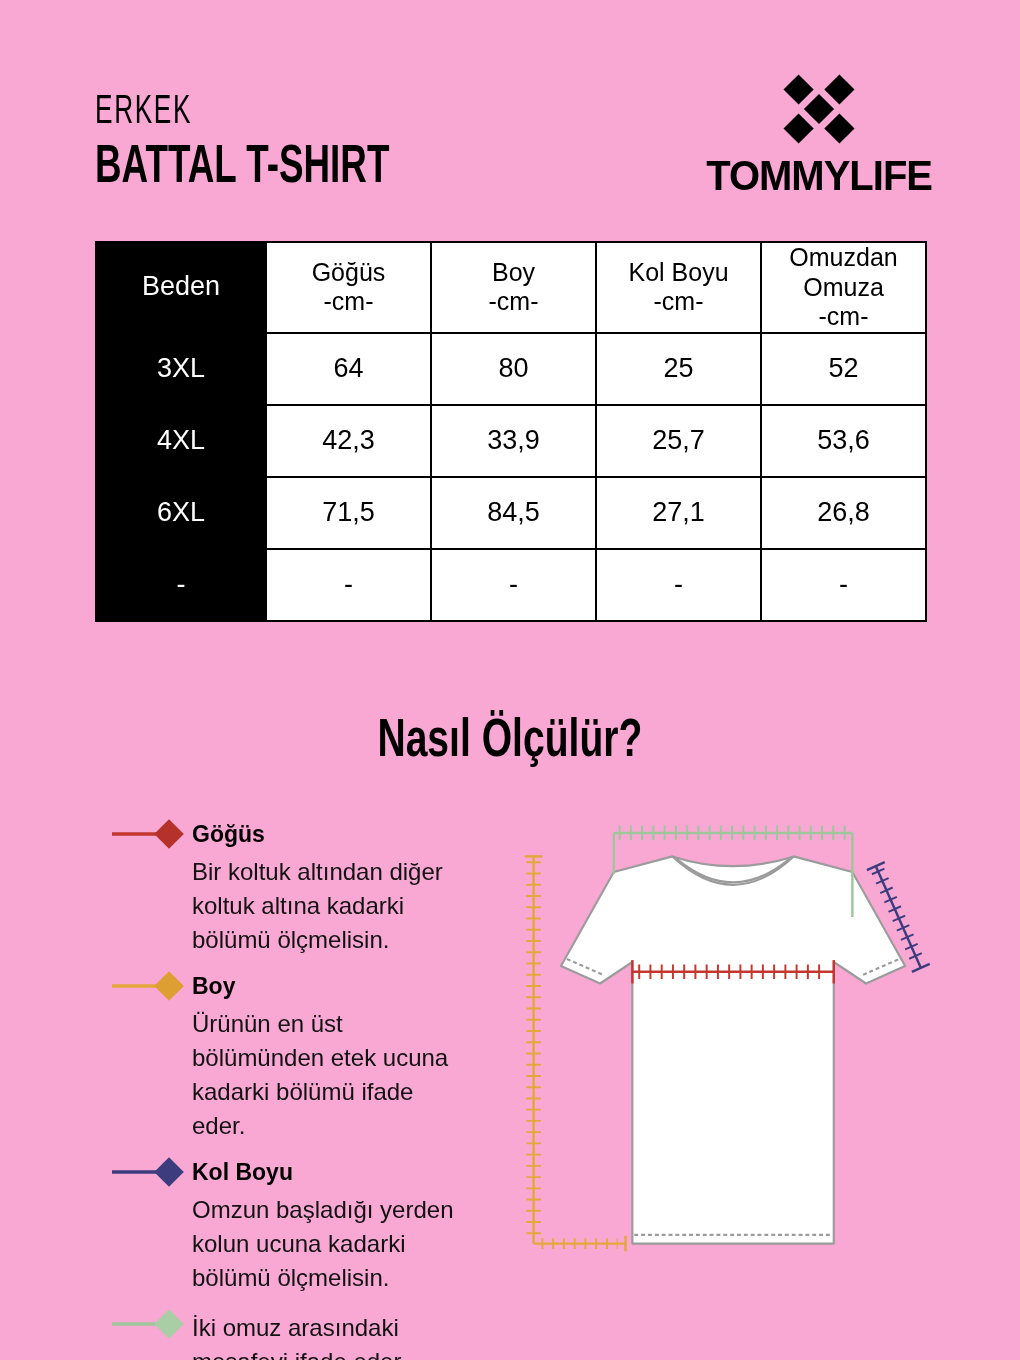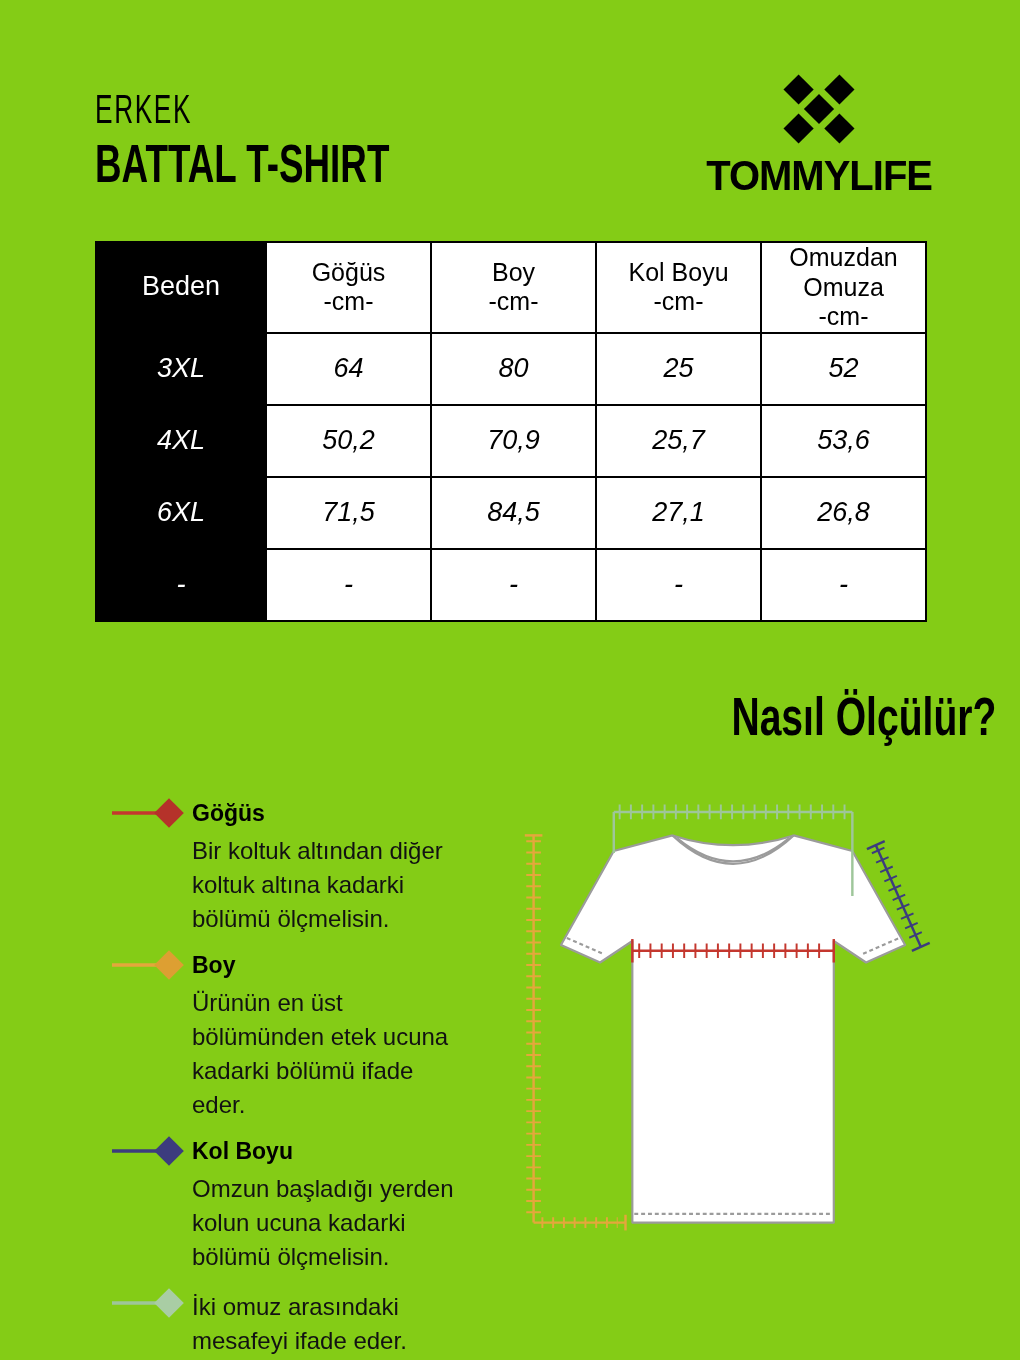--- a/index.html
+++ b/index.html
@@ -1,18 +1,18 @@
 <!DOCTYPE html>
 <html><head>
 <meta charset="utf-8">
 <style>
   * { margin:0; padding:0; box-sizing:border-box; }
   body { background:#fff; }
   .page {
-    width:1020px; height:1360px; background:#84cc16; overflow:hidden;
+    width:1020px; height:1360px; background:#f9a8d4; overflow:hidden;
     font-family:"Liberation Sans","DejaVu Sans",sans-serif; color:#000;
     position:relative;
   }
 
   
   .header { display:flex; justify-content:space-between; align-items:flex-end; padding:70px 88px 0 95px; }
   .title-block { padding-bottom:4px; }
   .category {
     font-size:32px; font-weight:400; letter-spacing:2px;
     transform:scale(0.82,1.25); transform-origin:left bottom; display:inline-block;
@@ -27,26 +27,26 @@
     font-size:40px; font-weight:700; letter-spacing:-1px;
     transform:scaleY(1.05); transform-origin:center bottom; display:inline-block;
   }
 
   
   .size-table { border-collapse:collapse; margin:42px 0 0 95px; table-layout:fixed; }
   .size-table th, .size-table td {
     border:2.5px solid #000; text-align:center; vertical-align:middle; background:#fff;
   }
   .size-table thead th { height:80px; font-size:25px; font-weight:400; line-height:1.18; white-space:pre-line; }
-  .size-table tbody td { height:72px; font-size:27px; font-weight:400;font-style:italic; }
+  .size-table tbody td { height:72px; font-size:27px; font-weight:400; }
   .size-table .col-size { background:#000; color:#fff; border-color:#000; font-size:27px; }
   .size-table thead .col-size { font-size:27px; }
 
   
-  .measure-title { text-align:right; margin-top:68px; font-size:46px; font-weight:700; }
+  .measure-title { text-align:center; margin-top:89px; font-size:46px; font-weight:700; }
   .measure-title span { display:inline-block; transform:scale(0.85,1.15); transform-origin:center; }
 
   .measure-area { display:flex; align-items:flex-start; padding:42px 28px 0 112px; }
   .legend { width:392px; padding-top:14px; flex:none; }
   .legend-item { display:flex; margin-bottom:16px; }
   .marker { width:80px; height:32px; flex:none; margin-top:-3px; }
   .legend-text { width:278px; }
   .legend-label { font-size:23px; font-weight:700; margin-bottom:7px; }
   .legend-desc { font-size:24px; line-height:1.42; color:#121212; }
 
@@ -99,22 +99,22 @@
     <tbody>
       <tr>
         <td class="col-size">3XL</td>
         <td>64</td>
         <td>80</td>
         <td>25</td>
         <td>52</td>
       </tr>
       <tr>
         <td class="col-size">4XL</td>
-        <td>50,2</td>
-        <td>70,9</td>
+        <td>42,3</td>
+        <td>33,9</td>
         <td>25,7</td>
         <td>53,6</td>
       </tr>
       <tr>
         <td class="col-size">6XL</td>
         <td>71,5</td>
         <td>84,5</td>
         <td>27,1</td>
         <td>26,8</td>
       </tr>

